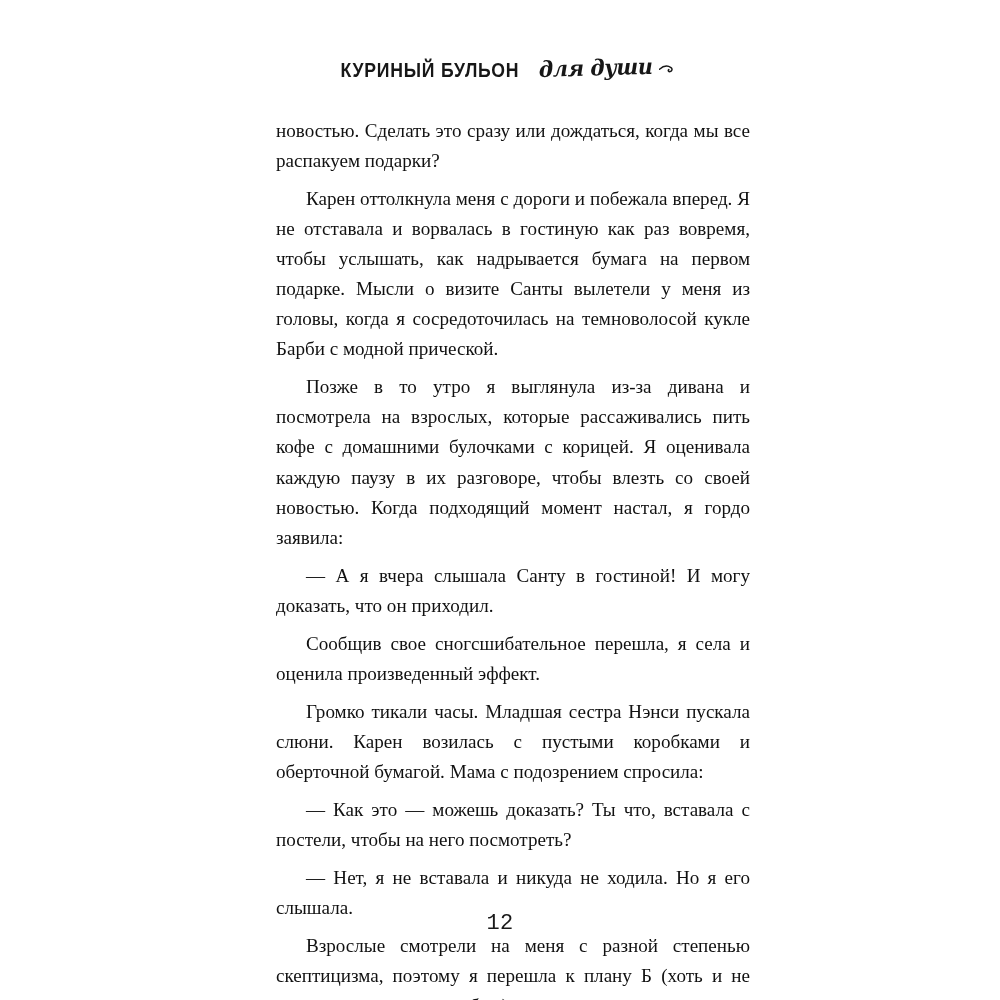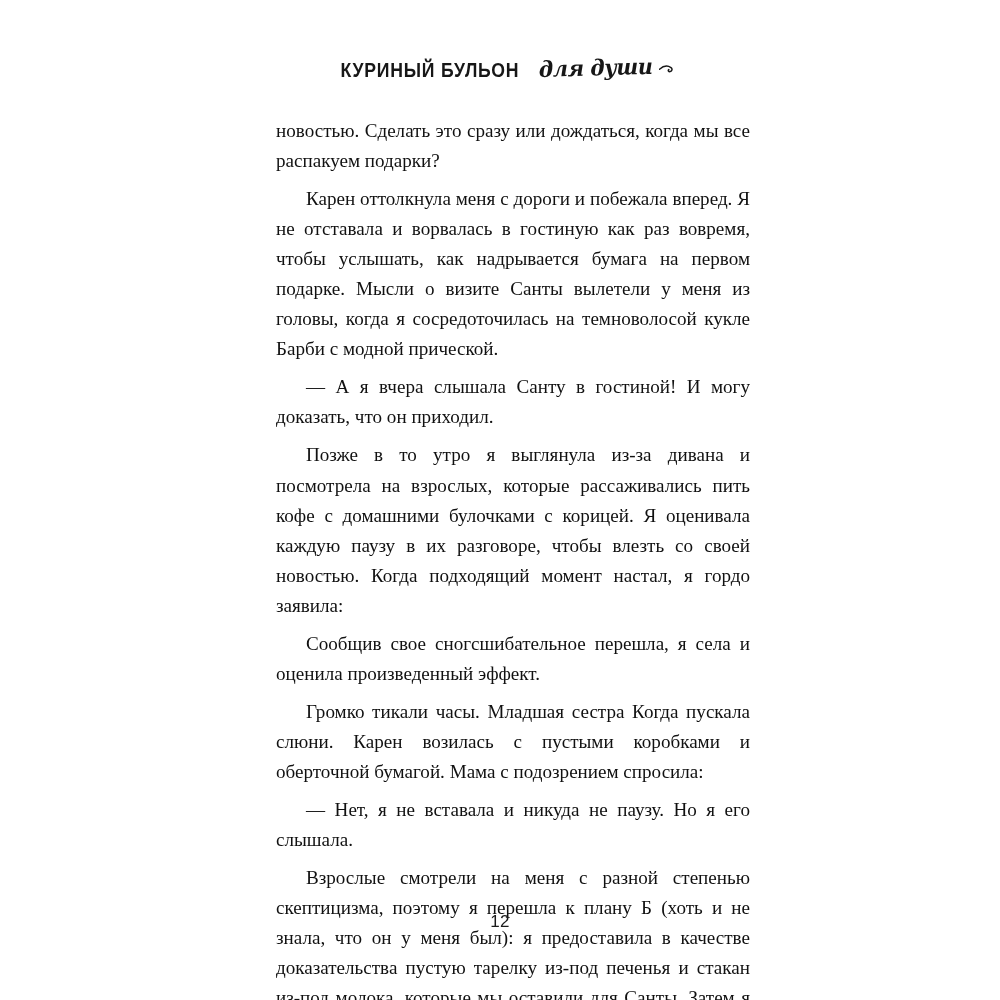--- a/index.html
+++ b/index.html
@@ -96,22 +96,22 @@
   
   .text-block p { text-align-last: left; }
 
   
   .folio {
     position: absolute;
     left: 0;
     top: 913px;
     width: 1000px;
     text-align: center;
-    font-family: Liberation Sans, sans-serif;
-    font-size: 17px;
+    font-family: Liberation Mono, monospace;
+    font-size: 22px;
     font-weight: normal;
     color: #1a1a1a;
     letter-spacing: 0.4px;
     line-height: 1;
   }
 </style>
 </head>
 <body>
 
 <div class="page">
@@ -120,23 +120,24 @@
     <span class="brand-main">КУРИНЫЙ БУЛЬОН</span><span class="brand-script">для души</span><span class="brand-swash">
       <svg width="15" height="14" viewBox="0 0 15 14" aria-hidden="true">
         <path d="M0.5 5.2 C4 2.2, 8.5 1.2, 12 3.6 C13.6 4.8, 13.2 7.2, 11.2 7.6 C9.6 7.9, 8.6 6.4, 9.8 5.6" fill="none" stroke="#171717" stroke-width="1.5" stroke-linecap="round"></path>
       </svg>
     </span>
   </div>
 
   <div class="text-block">
     <p>новостью. Сделать это сразу или дождаться, когда мы все распакуем подарки?</p>
     <p class="indent">Карен оттолкнула меня с дороги и побежала вперед. Я не отставала и ворвалась в гостиную как раз вовремя, чтобы услышать, как надрывается бумага на первом подарке. Мысли о визите Санты вылетели у меня из головы, когда я сосредоточилась на темноволосой кукле Барби с модной прической.</p>
+    <p class="indent">Позже в то утро я выглянула из-за дивана и посмотрела на взрослых, которые рассаживались пить кофе с домашними булочками с корицей. Я оценивала каждую паузу в их разговоре, чтобы влезть со своей новостью. Когда подходящий момент настал, я гордо заявила:</p>
     <p class="indent">— А я вчера слышала Санту в гостиной! И могу доказать, что он приходил.</p>
-    <p class="indent">Позже в то утро я выглянула из-за дивана и посмотрела на взрослых, которые рассаживались пить кофе с домашними булочками с корицей. Я оценивала каждую паузу в их разговоре, чтобы влезть со своей новостью. Когда подходящий момент настал, я гордо заявила:</p>
     <p class="indent">Сообщив свое сногсшибательное перешла, я села и оценила произведенный эффект.</p>
-    <p class="indent">Громко тикали часы. Младшая сестра Когда пускала слюни. Карен возилась с пустыми коробками и оберточной бумагой. Мама с подозрением спросила:</p>
-    <p class="indent">— Нет, я не вставала и никуда не паузу. Но я его слышала.</p>
+    <p class="indent">Громко тикали часы. Младшая сестра Нэнси пускала слюни. Карен возилась с пустыми коробками и оберточной бумагой. Мама с подозрением спросила:</p>
+    <p class="indent">— Как это — можешь доказать? Ты что, вставала с постели, чтобы на него посмотреть?</p>
+    <p class="indent">— Нет, я не вставала и никуда не ходила. Но я его слышала.</p>
     <p class="indent">Взрослые смотрели на меня с разной степенью скептицизма, поэтому я перешла к плану Б (хоть и не знала, что он у меня был): я предоставила в качестве доказательства пустую тарелку из-под печенья и стакан из-под молока, которые мы оставили для Санты. Затем я отметила, что</p>
   </div>
 
   <div class="folio">12</div>
 
 </div>
 
 </body></html>

